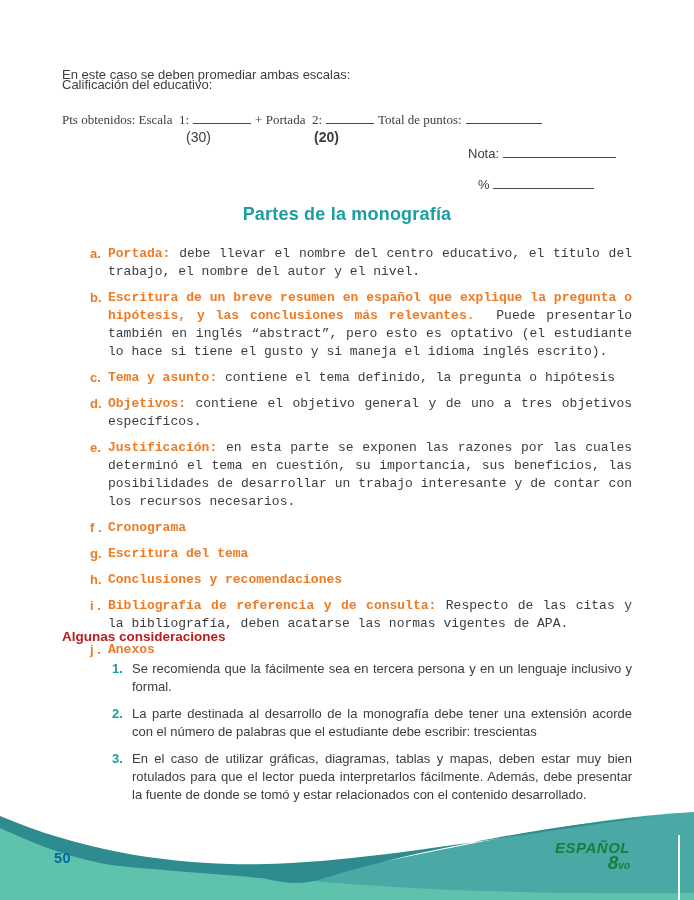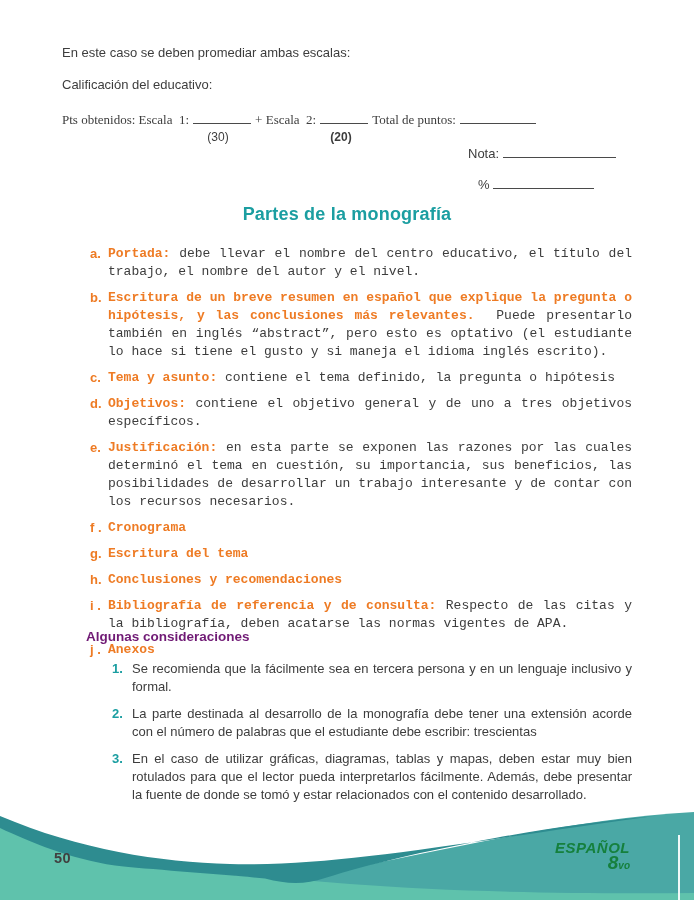--- a/index.html
+++ b/index.html
@@ -7,64 +7,64 @@
     position:relative;width:694px;height:900px;background:#ffffff;overflow:hidden;
     font-family:"Liberation Sans", sans-serif;color:#3d3d3d;font-size:13px;line-height:18px;
   }
   
   .abs{position:absolute;}
   .pre{white-space:pre;font-family:Liberation Serif, serif;}
   .blank{display:inline-block;border-bottom:1.4px solid #4a4a4a;height:13px;vertical-align:baseline;}
   .w58{width:58px;} .w48{width:48px;} .w76{width:76px;} .w113{width:113px;} .w101{width:101px;}
   .pts-row{left:62px;top:110px;width:580px;white-space:nowrap;}
   .pts-row .blank{margin:0 4px;}
-  .paren{font-size:12px;color:#3d3d3d;text-align:center;}
+  .paren{font-size:14px;color:#3d3d3d;}
   
   .title{
     left:62px;top:205px;width:570px;text-align:center;
     font-size:18px;font-weight:bold;color:#1b9ea1;letter-spacing:.2px;
   }
   
   .mono-list{left:90px;top:245px;width:542px;}
   .list-item{display:flex;margin-bottom:8px;}
   .letter{flex:0 0 18px;font-weight:bold;color:#ee7b24;white-space:pre;}
   .item-text{margin:0;flex:1;text-align:justify;font-family:Liberation Mono, monospace;}
   .lead{font-weight:bold;color:#ee7b24;}
   
-  .consider-head{left:62px;top:628px;font-weight:bold;color:#701a75;font-size:13.5px;margin-left:24px;}
+  .consider-head{left:62px;top:628px;font-weight:bold;color:#b91c1c;font-size:13.5px;}
   .num-list{left:112px;top:660px;width:520px;}
   .num-item{display:flex;margin-bottom:9px;}
   .num{flex:0 0 20px;font-weight:bold;color:#1b9ea1;}
   .num-text{margin:0;flex:1;text-align:justify;}
   
   .footer{position:absolute;left:0;bottom:0;width:694px;height:92px;}
   .footer svg{display:block;}
   .page-num{
-    position:absolute;left:54px;top:41px;color:#404040;
+    position:absolute;left:54px;top:41px;color:#0369a1;
     font-size:14.5px;font-weight:bold;letter-spacing:.5px;
   }
   .brand{
     position:absolute;left:520px;top:32px;width:110px;text-align:right;
     color:#15803d;font-style:italic;line-height:15px;
   }
   .brand-line1{font-size:15px;font-weight:600;letter-spacing:.5px;}
   .brand-line2{font-size:10px;font-weight:600;}
   .brand-number{font-size:19px;font-weight:600;}
   .vline{position:absolute;left:678px;top:27px;width:2.3px;height:65px;background:rgba(255,255,255,.92);}
 </style>
 </head>
 <body>
 
 <div class="page">
 
-  <div class="abs" style="left:62px;top:44px;">En este caso se deben promediar ambas escalas:</div>
+  <div class="abs" style="left:62px;top:66px;">En este caso se deben promediar ambas escalas:</div>
   <div class="abs" style="left:62px;top:76px;">Calificación del educativo:</div>
 
   <div class="abs pts-row">
-    <span class="pre">Pts obtenidos: Escala  1:</span><span class="blank w58"></span><span class="pre">+ Escala  2:</span><span class="blank w48"></span><span class="pre">Total de puntos:</span><span class="blank w76"></span>
+    <span class="pre">Pts obtenidos: Escala  1:</span><span class="blank w58"></span><span class="pre">+ Portada  2:</span><span class="blank w48"></span><span class="pre">Total de puntos:</span><span class="blank w76"></span>
   </div>
   <div class="abs paren" style="left:186px;top:128px;width:64px;">(30)</div>
   <div class="abs paren" style="left:314px;top:128px;width:54px;font-weight:bold;">(20)</div>
 
   <div class="abs" style="left:436px;top:144px;white-space:nowrap;margin-left:32px;">
     <span>Nota:</span> <span class="blank w113"></span>
   </div>
   <div class="abs" style="left:478px;top:175px;white-space:nowrap;">
     <span>%</span> <span class="blank w101"></span>
   </div>

